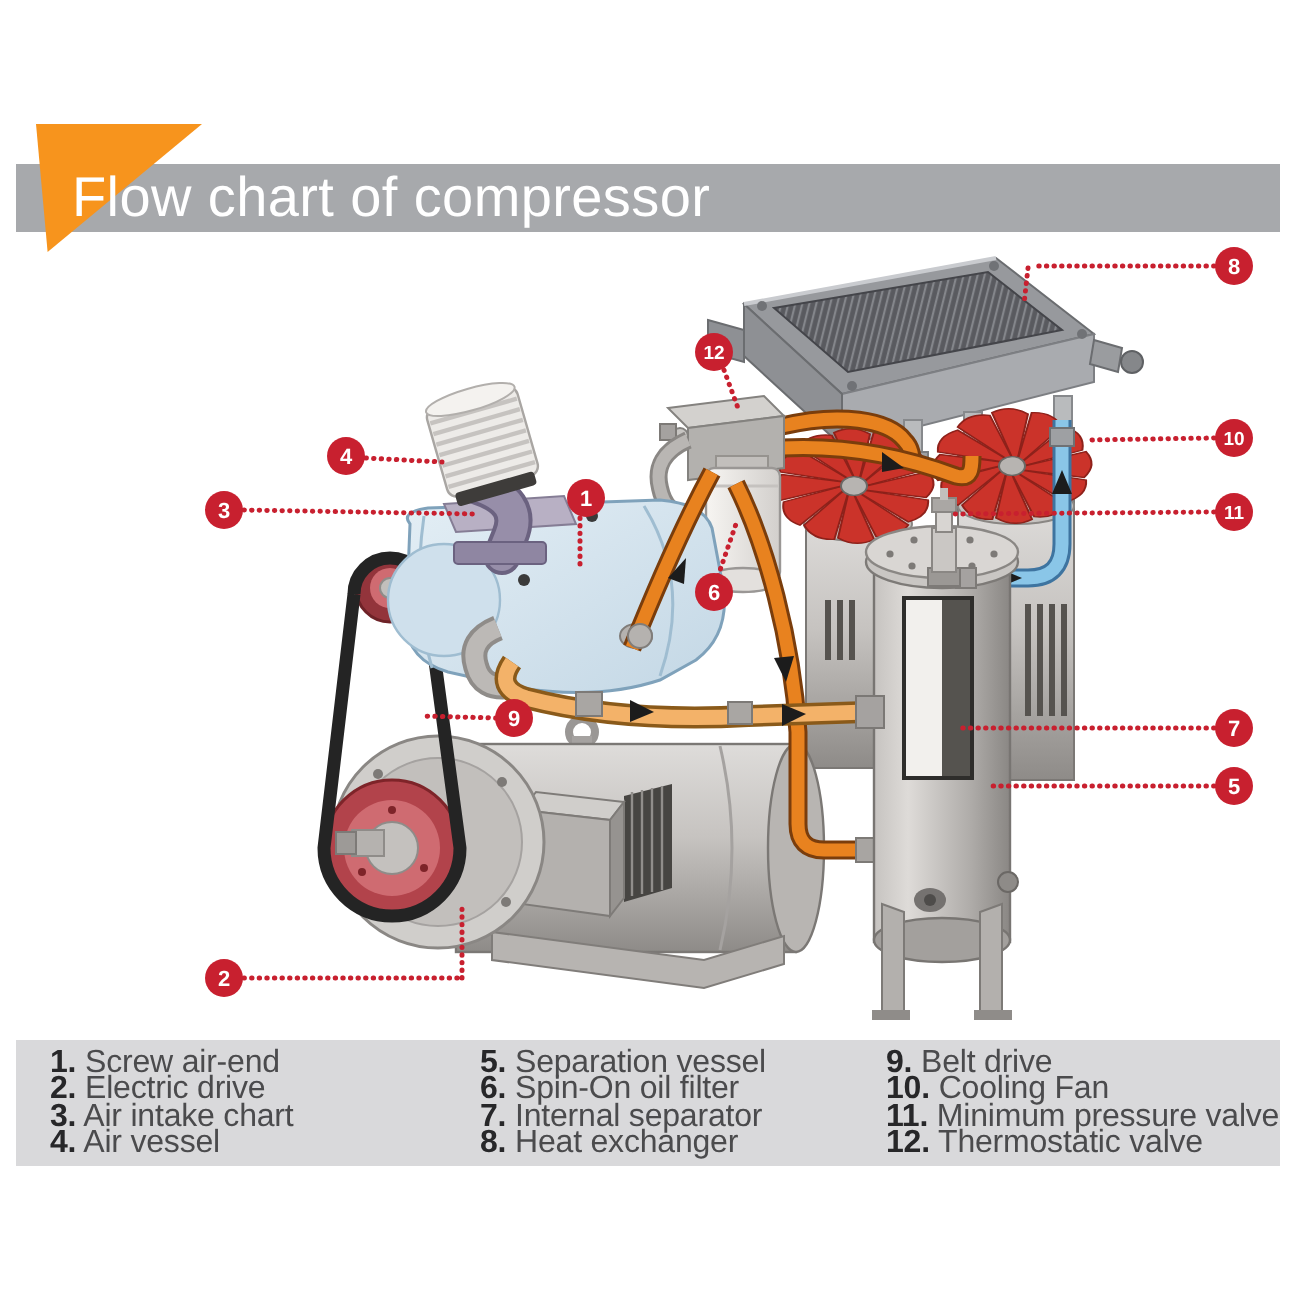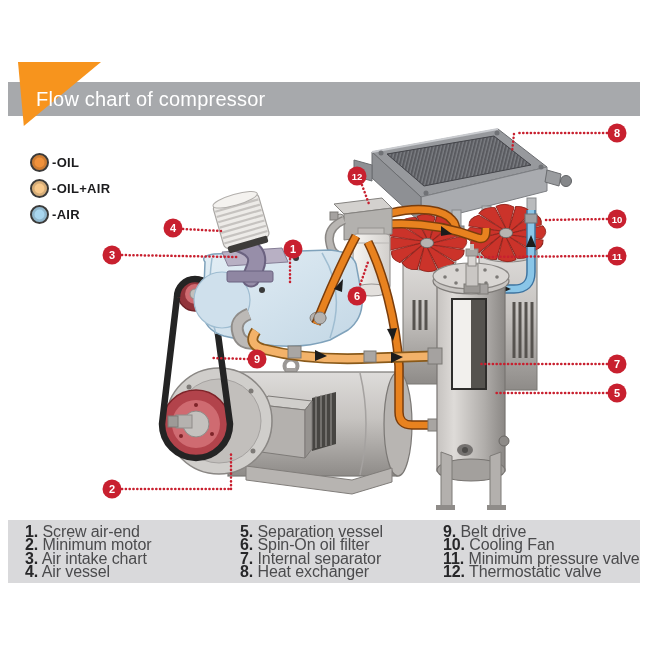--- a/index.html
+++ b/index.html
@@ -3,21 +3,21 @@
 <meta charset="utf-8">
 <style>
   html,body{margin:0;padding:0;background:#ffffff;}
   .page{position:relative;width:650px;height:650px;background:#fff;overflow:hidden;
         font-family:"Liberation Sans",sans-serif;}
   
   .header-bar{position:absolute;left:8px;top:82px;width:632px;height:34px;background:#A7A9AC;}
   .header-accent{position:absolute;left:18px;top:62px;width:83px;height:64px;background:#F7941D;
         clip-path:polygon(0 0,100% 0,7% 100%);}
   .header-title{position:absolute;left:36px;top:82px;height:34px;display:flex;align-items:center;
-        color:#fff;font-size:20px;letter-spacing:.2px;}
+        color:#fff;font-size:28px;letter-spacing:.2px;}
   
   .legend{position:absolute;left:30px;top:152px;}
   .legend-row{display:flex;align-items:center;margin-bottom:6px;height:20px;}
   .swatch{width:19px;height:19px;border-radius:50%;border:2.5px solid #3b3a39;
         box-shadow:inset 0 0 0 2.5px rgba(0,0,0,.14);box-sizing:border-box;}
   .legend-label{margin-left:3px;font-size:13px;font-weight:bold;color:#1c1c1e;letter-spacing:.3px;}
   
   svg.diagram{position:absolute;left:0;top:0;}
   
   .panel{position:absolute;left:8px;top:520px;width:632px;height:63px;background:#D9D9DB;}
@@ -28,34 +28,20 @@
 </style>
 </head>
 <body>
 
 <div class="page">
 
   <div class="header-bar"></div>
   <div class="header-accent"></div>
   <div class="header-title">Flow chart of compressor</div>
 
-  <div class="legend">
-    <div class="legend-row">
-      <span class="swatch" style="background-color: rgb(240, 145, 59);"></span>
-      <span class="legend-label">-OIL</span>
-    </div>
-    <div class="legend-row">
-      <span class="swatch" style="background-color: rgb(249, 201, 139);"></span>
-      <span class="legend-label">-OIL+AIR</span>
-    </div>
-    <div class="legend-row">
-      <span class="swatch" style="background-color: rgb(168, 214, 239);"></span>
-      <span class="legend-label">-AIR</span>
-    </div>
-  </div>
 
   <svg class="diagram" width="650" height="650" viewBox="0 0 650 650">
     <defs>
       <path id="blade" d="M0,-6 L-10,-37 Q-1,-43 8,-36 L3,-6 Z"></path>
       <pattern id="fins" width="3.4" height="8" patternUnits="userSpaceOnUse" patternTransform="rotate(14)">
         <rect width="3.4" height="8" fill="#595A5F"></rect>
         <line x1="1" y1="0" x2="1" y2="8" stroke="#84868B" stroke-width="1.1"></line>
       </pattern>
       <linearGradient id="vgrad" x1="0" y1="0" x2="1" y2="0">
         <stop offset="0" stop-color="#c6c3c0"></stop>
@@ -370,21 +356,21 @@
       <g>
           <circle cx="357" cy="176" r="9.5" fill="#C8202F"></circle>
           <text x="357" y="179.5" font-size="9.5">12</text>
         </g>
     </g>
   </svg>
 
   <div class="panel">
     <div class="fcol c1">
       <div class="frow"><span class="fnum">1.</span> <span>Screw air-end</span></div>
-      <div class="frow"><span class="fnum">2.</span> <span>Minimum motor</span></div>
+      <div class="frow"><span class="fnum">2.</span> <span>Electric drive</span></div>
       <div class="frow"><span class="fnum">3.</span> <span>Air intake chart</span></div>
       <div class="frow"><span class="fnum">4.</span> <span>Air vessel</span></div>
     </div>
     <div class="fcol c2">
       <div class="frow"><span class="fnum">5.</span> <span>Separation vessel</span></div>
       <div class="frow"><span class="fnum">6.</span> <span>Spin-On oil filter</span></div>
       <div class="frow"><span class="fnum">7.</span> <span>Internal separator</span></div>
       <div class="frow"><span class="fnum">8.</span> <span>Heat exchanger</span></div>
     </div>
     <div class="fcol c3">

